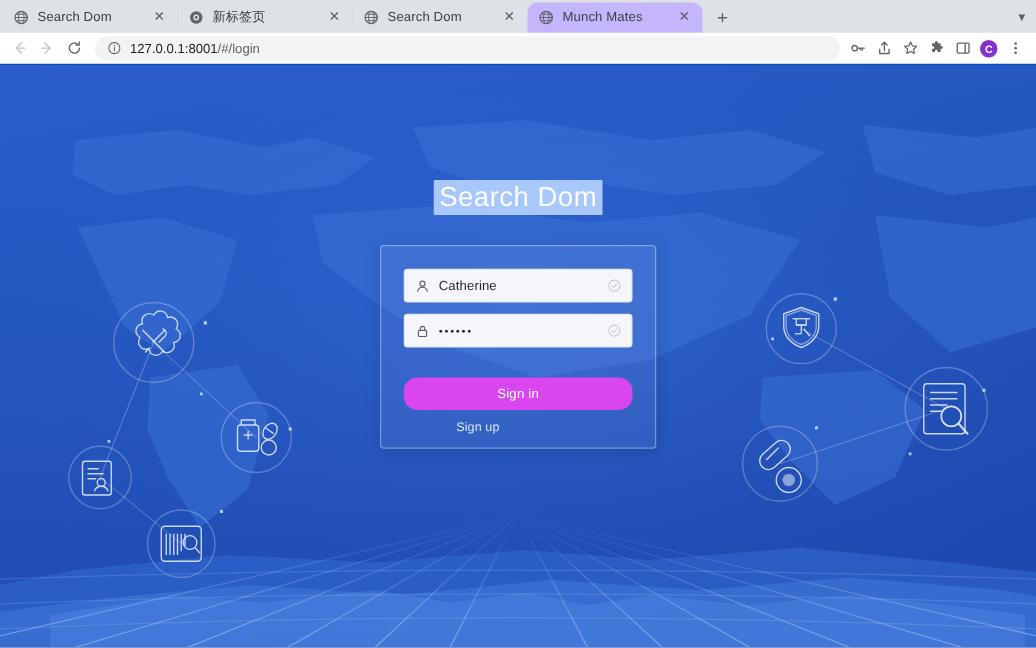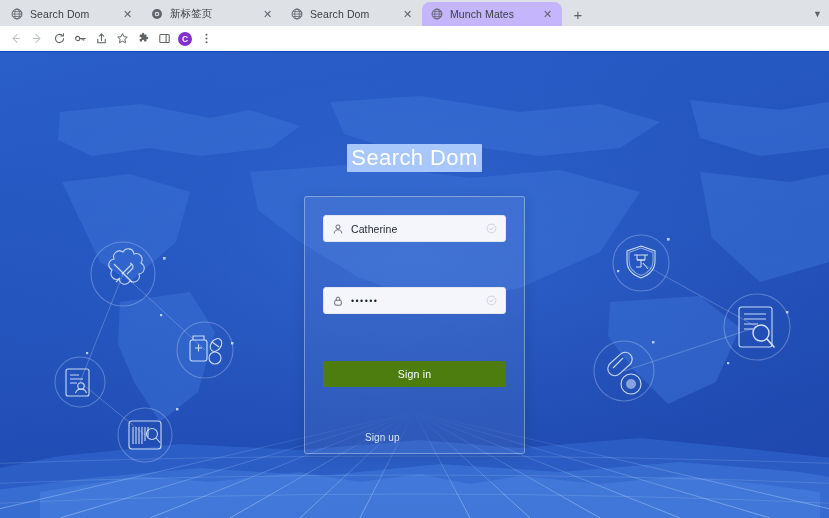--- a/index.html
+++ b/index.html
@@ -96,39 +96,39 @@
     font-size:22px; color:#ffffff; letter-spacing:0.4px;
     background:#a8c7fa; padding:1px 4px; border-radius:1px;
     margin-bottom:24px; font-weight:400;
   }
   .card {
     width:221px; padding:18px 18px 10px 18px;
     background:rgba(255,255,255,0.06);
     border:1px solid rgba(255,255,255,0.35);
     border-radius:3px;
     box-shadow:0 2px 14px rgba(0,0,0,0.12);
-    display:flex; flex-direction:column;gap:36px;
+    display:flex; flex-direction:column;
   }
   .field {
     height:27px; background:#f4f6fb; border-radius:3px;
     display:flex; align-items:center; padding:0 8px;
     margin-bottom:9px; border:1px solid #e3e7ef;
   }
   .field-icon { width:12px; height:12px; flex:0 0 12px; margin-right:7px; color:#5a5f6a; display:flex; }
   .field-val {
     flex:1; font-size:10.5px; color:#1f2430; letter-spacing:0.1px;
     white-space:nowrap; overflow:hidden;
   }
   .field-val.pwd { letter-spacing:1.4px; font-size:9px; color:#1f2430; }
   .field-right { width:11px; height:11px; flex:0 0 11px; color:#c6cad2; display:flex; }
   .signin-btn {
-    height:26px; background:#4d7c0f; border-radius:1px; border:none;
+    height:26px; background:#d946ef; border-radius:11px; border:none;
     color:#ffffff; font-size:10.5px; font-family:inherit;
     display:flex; align-items:center; justify-content:center;
-    margin-top:2px; letter-spacing:0.2px;
+    margin-top:15px; letter-spacing:0.2px;
   }
   .signup-link {
     font-size:10px; color:#dbe5fb; margin-top:9px;
     align-self:flex-start; letter-spacing:0.1px;margin-left:42px;
   }
 </style>
 </head>
 <body>
 
 <div class="browser">
@@ -210,20 +210,32 @@
           <path d="M3 8h8" stroke="currentColor" stroke-width="1.3" stroke-linecap="round"></path>
         </svg>
     </div>
     <div class="navbtn">
       <svg width="13" height="13" viewBox="0 0 16 16">
           <path d="M13 8a5 5 0 1 1-1.6-3.7" fill="none" stroke="currentColor" stroke-width="1.3" stroke-linecap="round"></path>
           <path d="M12.8 1.8v3.1H9.7" fill="none" stroke="currentColor" stroke-width="1.3" stroke-linecap="round" stroke-linejoin="round"></path>
         </svg>
     </div>
 
+    <div class="omnibox">
+      <span class="omni-icon">
+        <svg width="11" height="11" viewBox="0 0 16 16">
+            <circle cx="8" cy="8" r="6.4" fill="none" stroke="currentColor" stroke-width="1.2"></circle>
+            <path d="M8 7.2v4" stroke="currentColor" stroke-width="1.2" stroke-linecap="round"></path>
+            <circle cx="8" cy="4.9" r="0.8" fill="currentColor"></circle>
+          </svg>
+      </span>
+      <span>
+        <span class="url-main">127.0.0.1:8001</span><span class="url-path">/#/login</span>
+      </span>
+    </div>
 
     <div class="tb-icons">
       <div class="tb-icon">
         <svg width="13" height="13" viewBox="0 0 16 16">
             <circle cx="4.6" cy="8" r="2.6" fill="none" stroke="currentColor" stroke-width="1.3"></circle>
             <path d="M7.2 8H14M12 8v2.2M10 8v1.6" stroke="currentColor" stroke-width="1.3" stroke-linecap="round"></path>
           </svg>
       </div>
       <div class="tb-icon">
         <svg width="13" height="13" viewBox="0 0 16 16">

